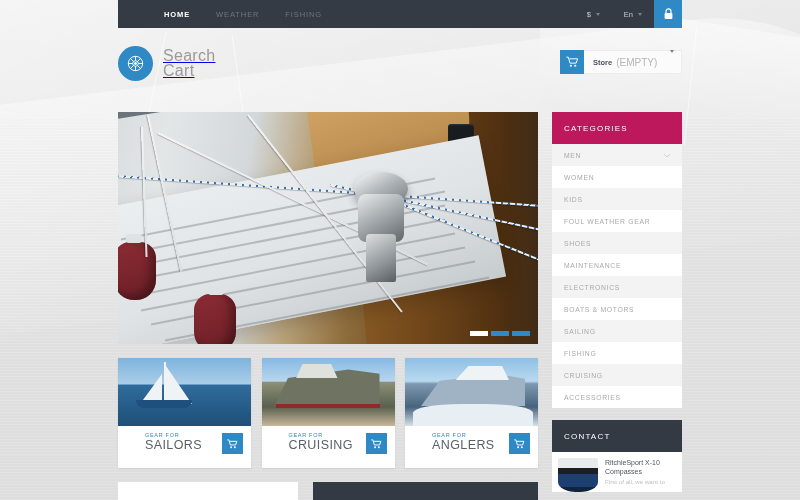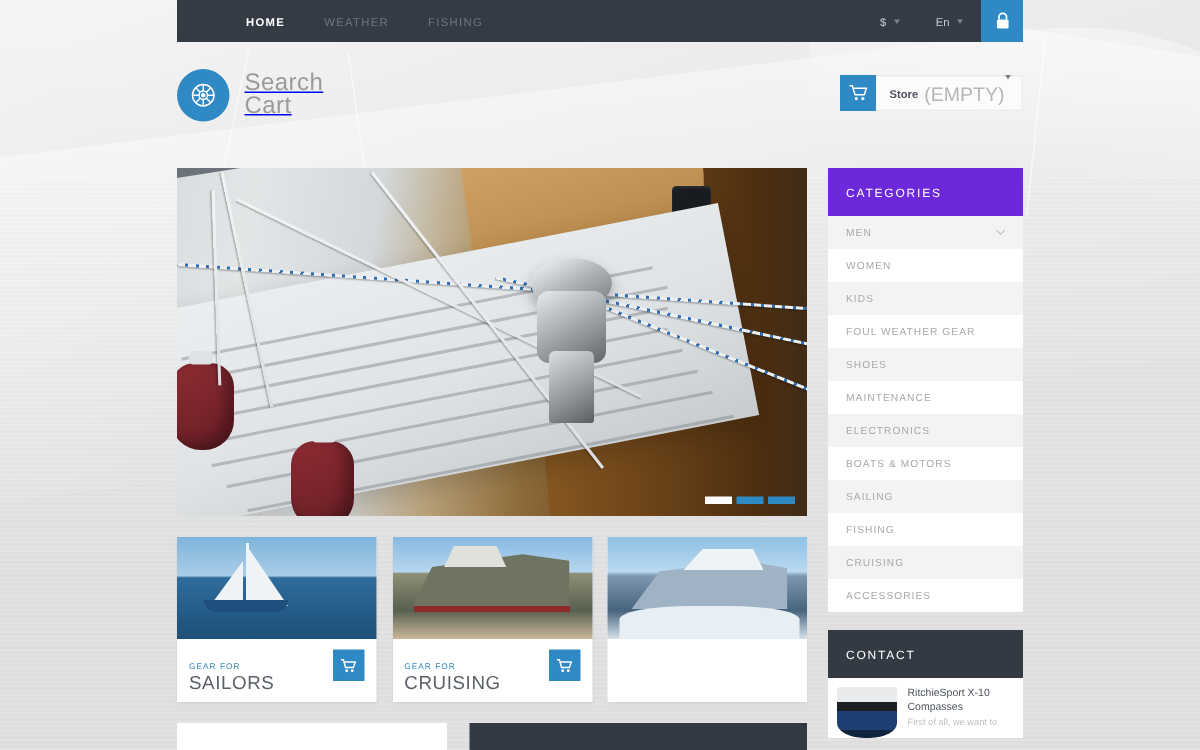--- a/index.html
+++ b/index.html
@@ -116,21 +116,21 @@
     width: 122px; height: 24px;
     display: flex; align-items: center;
     background: #fbfbfb; border: 1px solid #ececec;
   }
   .cart-icon-box {
     width: 24px; height: 24px; background: #2f89c4;
     margin: -1px 0 -1px -1px;
     display: flex; align-items: center; justify-content: center;
   }
   .cart-label { font-size: 7.5px; color: #4c525c; font-weight: bold; padding-left: 9px; }
-  .cart-empty { font-size: 13px; color: #b6b6b6; padding-left: 4px; text-align: center; }
+  .cart-empty { font-size: 10px; color: #b6b6b6; padding-left: 4px; text-align: center; }
   .cart-caret { margin-left: auto; padding-right: 7px; }
 
   
   .slider {
     position: absolute; left: 118px; top: 112px;
     width: 420px; height: 232px;
     overflow: hidden;
     background: #6d737a;
     z-index: 3;
   }
@@ -236,21 +236,22 @@
   }
   .promo-img { height: 68px; position: relative; overflow: hidden; }
   .p1 { background: linear-gradient(to bottom,#7fb4dc 0%,#a9cde8 38%,#2f6c9c 40%,#1e4f78 100%); }
   .p2 { background: linear-gradient(to bottom,#86b9e2 0%,#b7d6ee 34%,#8d8f76 36%,#59604f 72%,#c9b79a 100%); }
   .p3 { background: linear-gradient(to bottom,#8fc0e4 0%,#b9d9f0 34%,#7d98af 38%,#48637d 72%,#d6e2ea 100%); }
   .boatshape {
     position: absolute; background: #f0f3f5;
   }
   .promo-body {
     flex: 1; position: relative;
-    padding: 16px 8px 0 8px;
+    padding: 6px 8px 0 8px;
+    margin-left: 19px;
   }
   .promo-kicker {
     font-size: 5.5px; color: #2f89c4; letter-spacing: .7px;
     text-transform: uppercase;
   }
   .promo-title {
     font-size: 12.5px; color: #5b6069; letter-spacing: .4px;
     font-weight: 400; margin-top: 0px;
   }
   .promo-cart {
@@ -271,21 +272,21 @@
     z-index: 3;
   }
 
   
   .sidebar {
     position: absolute; left: 552px; top: 112px;
     width: 130px;
     z-index: 3;
   }
   .panel-head {
-    height: 32px; background: #6d28d9;
+    height: 32px; background: #be185d;
     display: flex; align-items: center; padding-left: 12px;
   }
   .panel-head.dark { background: #343a44; }
   .panel-head span {
     font-size: 8px; color: #fff; letter-spacing: 1.2px;
   }
   .cat-list { background: #fff; }
   .cat-item {
     height: 22px; display: flex; align-items: center;
     padding: 0 12px;
@@ -469,20 +470,31 @@
         </div>
       </div>
     </div>
 
     <div class="promo">
       <div class="promo-img p3">
         <div class="boatshape" style="left:16px;top:14px;width:104px;height:34px;clip-path:polygon(0 100%,18% 26%,74% 6%,100% 20%,100% 100%);background:#9fb3c4;"></div>
         <div class="boatshape" style="left:46px;top:8px;width:58px;height:14px;background:#eef3f6;clip-path:polygon(8% 100%,30% 0,88% 0,100% 100%);"></div>
         <div class="boatshape" style="left:8px;top:46px;width:120px;height:22px;background:#e7eff4;border-radius:40% 40% 0 0;"></div>
       </div>
+      <div class="promo-body">
+        <div class="promo-kicker">GEAR FOR</div>
+        <div class="promo-title">ANGLERS</div>
+        <div class="promo-cart">
+          <svg width="11" height="10" viewBox="0 0 16 14">
+            <path d="M0.5 1h2.3l2.1 7.4h7.6l1.8-5.3H4.2" fill="none" stroke="#fff" stroke-width="1.4"></path>
+            <circle cx="6" cy="11.6" r="1.4" fill="#fff"></circle>
+            <circle cx="11.4" cy="11.6" r="1.4" fill="#fff"></circle>
+          </svg>
+        </div>
+      </div>
     </div>
   </div>
 
   <div class="bottom-white"></div>
   <div class="bottom-dark"></div>
 
   <aside class="sidebar">
 
     <div class="panel-head">
       <span>CATEGORIES</span>

